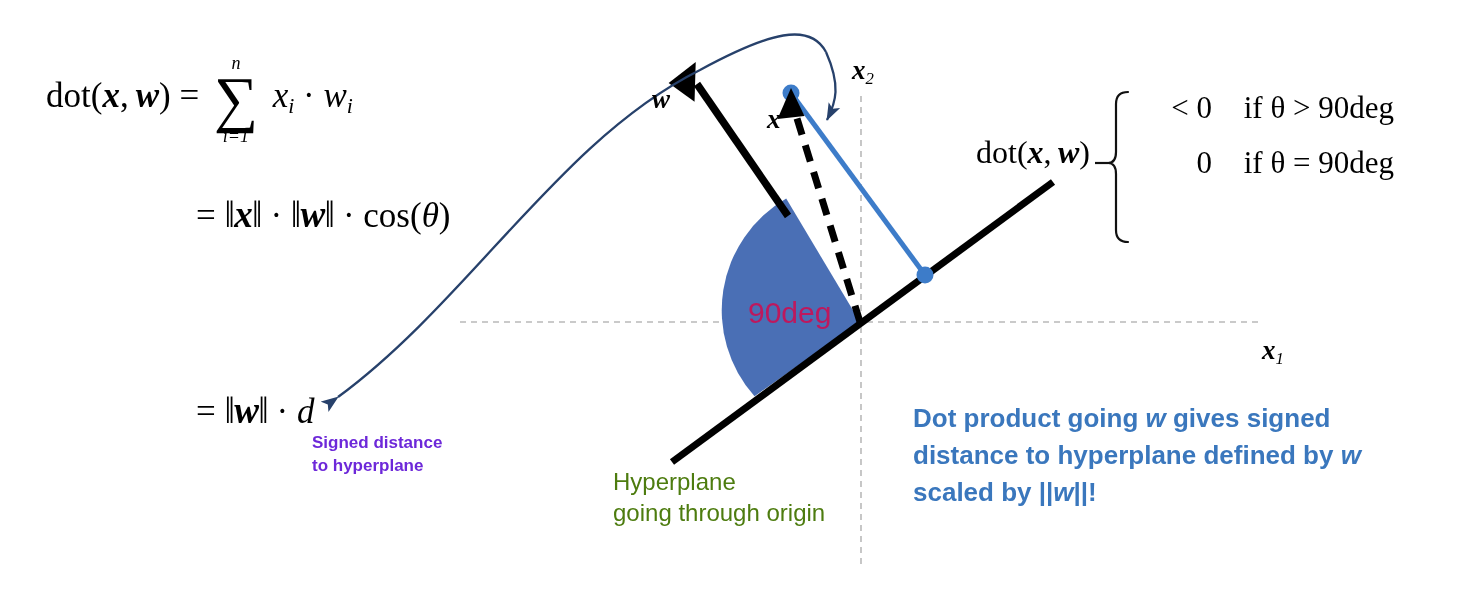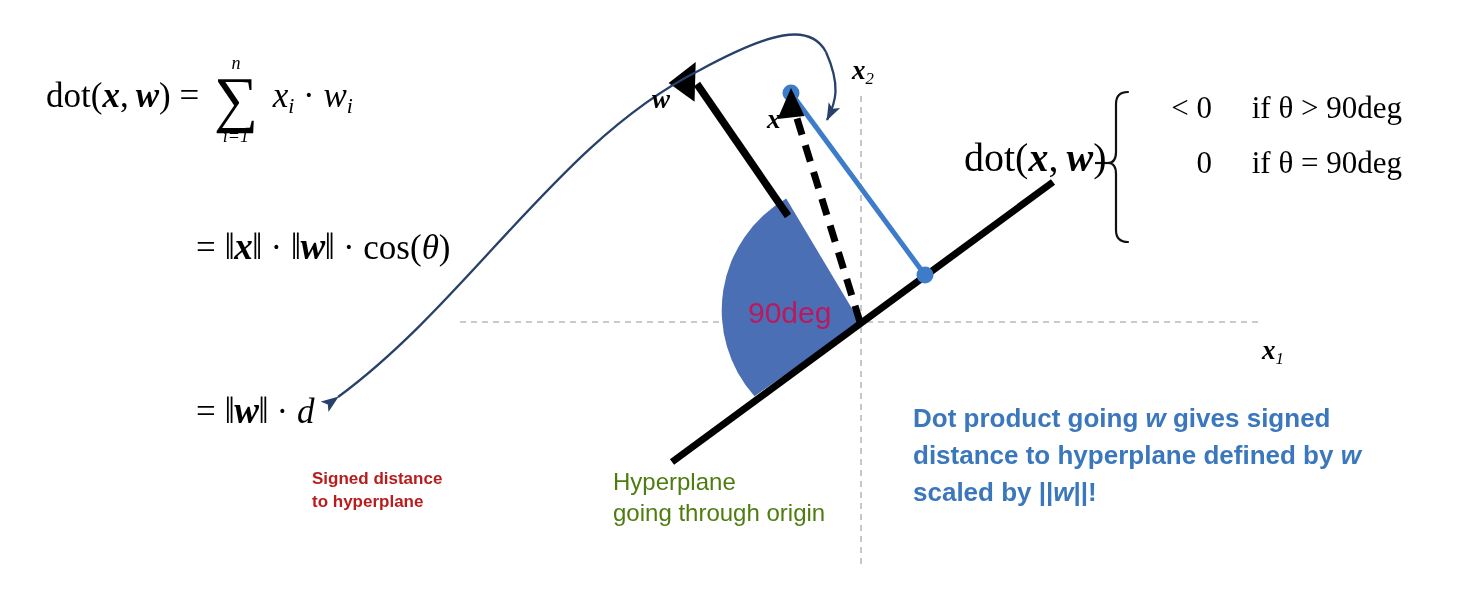--- a/index.html
+++ b/index.html
@@ -11,44 +11,44 @@
   .stage{position:absolute;left:0;top:0;width:1482px;height:598px;}
   svg.layer{position:absolute;left:0;top:0;width:1482px;height:598px;overflow:visible;}
 
   
   .math{font-family:"Liberation Serif", serif;color:#000;position:absolute;white-space:nowrap;}
   .mi{font-style:italic;}
   .bi{font-style:italic;font-weight:bold;}
   .up{font-style:normal;}
 
   #eq1{left:46px;top:74px;font-size:35px;line-height:1;}
-  #eq2{left:196px;top:196px;font-size:35px;line-height:1;margin-top:32px;}
+  #eq2{left:196px;top:196px;font-size:35px;line-height:1;}
   #eq3{left:196px;top:392px;font-size:35px;line-height:1;}
 
   .sum{display:inline-block;position:relative;vertical-align:middle;text-align:center;width:56px;}
   .sum .big{font-size:62px;line-height:0.82;display:block;font-family:"Liberation Serif",serif;}
   .sum .lim{font-size:18px;display:block;font-style:italic;line-height:1;}
   .sum .lim.top{position:absolute;left:0;right:0;top:-20px;}
   .sum .lim.bot{position:absolute;left:0;right:0;bottom:-20px;}
   .sub{font-size:0.62em;vertical-align:-0.28em;font-style:italic;}
   .norm{font-size:1.06em;letter-spacing:-0.02em;}
 
   
   #signed-caption{
     position:absolute;left:312px;top:432px;width:200px;
-    font-size:17px;font-weight:600;line-height:1.35;color:#b91c1c;margin-top:36px;
+    font-size:17px;font-weight:600;line-height:1.35;color:#6d28d9;
   }
 
   
   #brace-block{position:absolute;left:960px;top:80px;}
-  #brace-label{position:absolute;left:4px;top:54px;font-size:40px;}
+  #brace-label{position:absolute;left:16px;top:54px;font-size:32px;}
   .brace-rows{position:absolute;left:190px;top:0px;font-size:31px;}
   .brace-rows .row{height:55px;line-height:55px;white-space:nowrap;}
   .brace-rows .val{display:inline-block;width:62px;text-align:right;}
-  .brace-rows .cond{display:inline-block;margin-left:32px;}
+  .brace-rows .cond{display:inline-block;margin-left:24px;}
 
   
   .lbl{position:absolute;white-space:nowrap;}
   #lbl-w{left:652px;top:84px;font-size:27px;}
   #lbl-x{left:767px;top:104px;font-size:27px;}
   #lbl-x1{left:1262px;top:299px;font-size:27px;margin-top:36px;}
   #lbl-x2{left:852px;top:55px;font-size:27px;}
   #lbl-90deg{left:748px;top:296px;font-size:30px;color:#be185d;font-family:"Liberation Sans",sans-serif;font-weight:400;}
   #lbl-hyperplane{left:613px;top:466px;font-size:24px;line-height:1.3;color:#4d7c0f;font-family:"Liberation Sans",sans-serif;}
   #conclusion{

